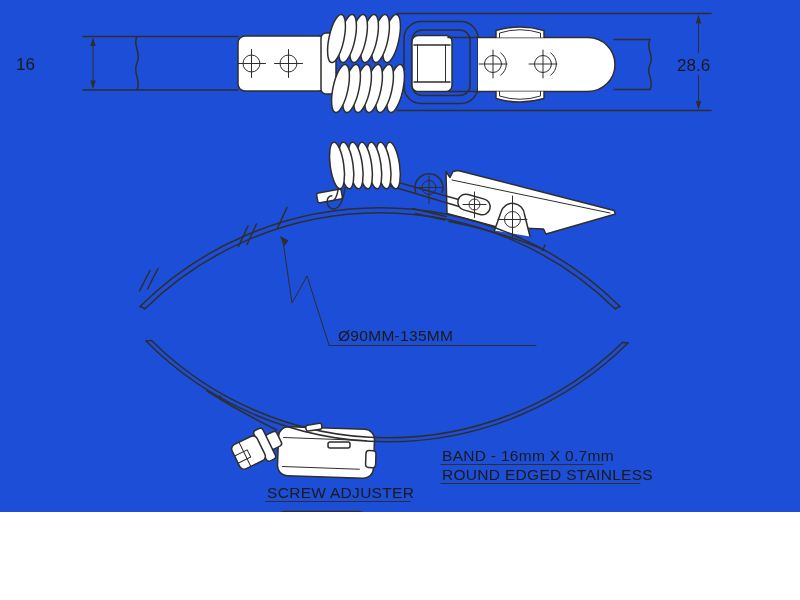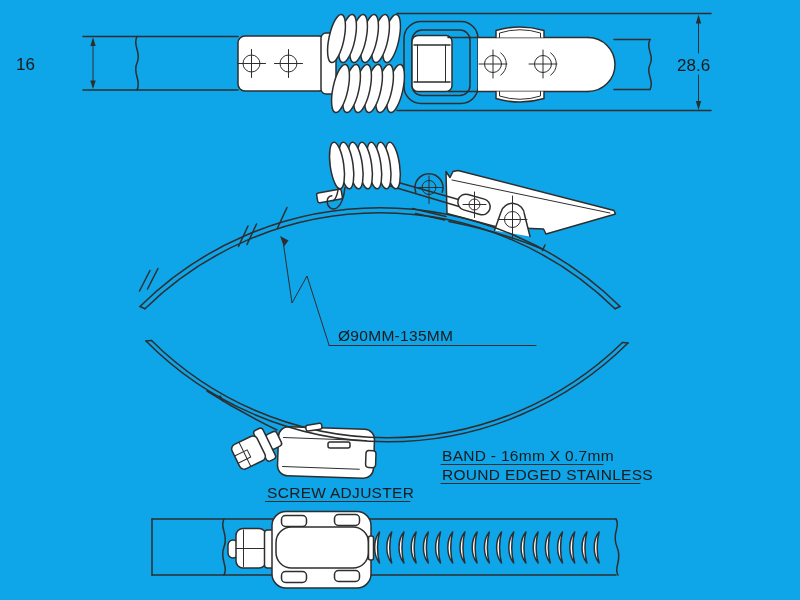--- a/index.html
+++ b/index.html
@@ -1,16 +1,16 @@
 <!DOCTYPE html>
 <html style="--ink: #2e2e2e; --txt: #1a1a1a;"><head>
 <meta charset="utf-8">
 <style>
   html,body{margin:0;padding:0;background:#fff;}
-  .stage{position:relative;width:800px;height:600px;background:#0ea5e9;overflow:hidden;
+  .stage{position:relative;width:800px;height:512px;background:#1d4ed8;overflow:hidden;
          font-family:"Liberation Sans", sans-serif;}
   svg{display:block;}
   .ln{stroke:var(--ink,#2e2e2e);fill:none;stroke-width:1.5;stroke-linecap:round;stroke-linejoin:round;}
   .thin{stroke-width:1;}
   .wf{fill:#ffffff;}
   .nofill{fill:none;}
   .fillonly{fill:#ffffff;stroke:none;}
   .solid{fill:var(--ink,#2e2e2e);stroke:none;}
   text{fill:var(--txt,#1a1a1a);stroke:none;font-family:"Liberation Sans", sans-serif;}
   .dim-txt{font-size:17px;}

